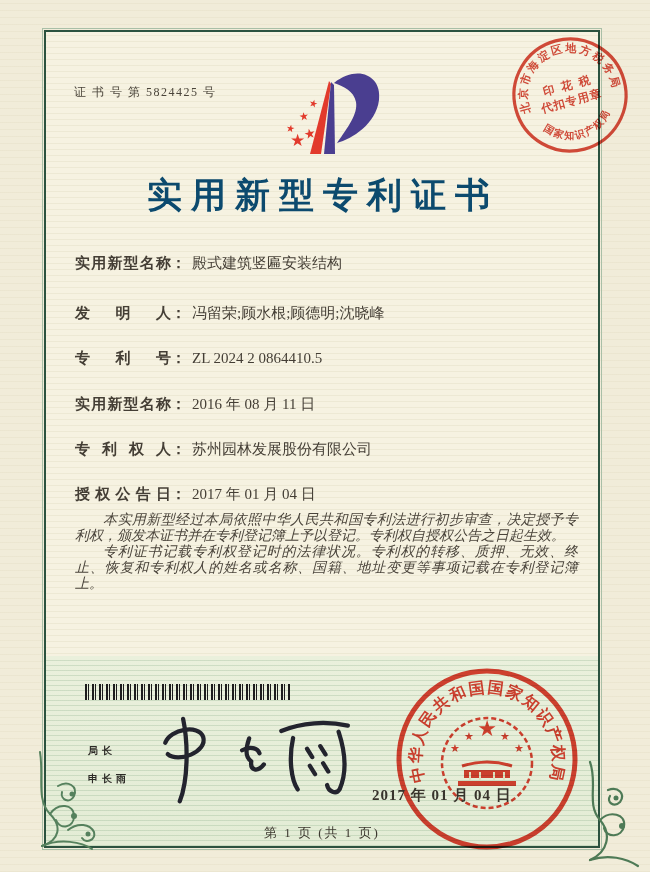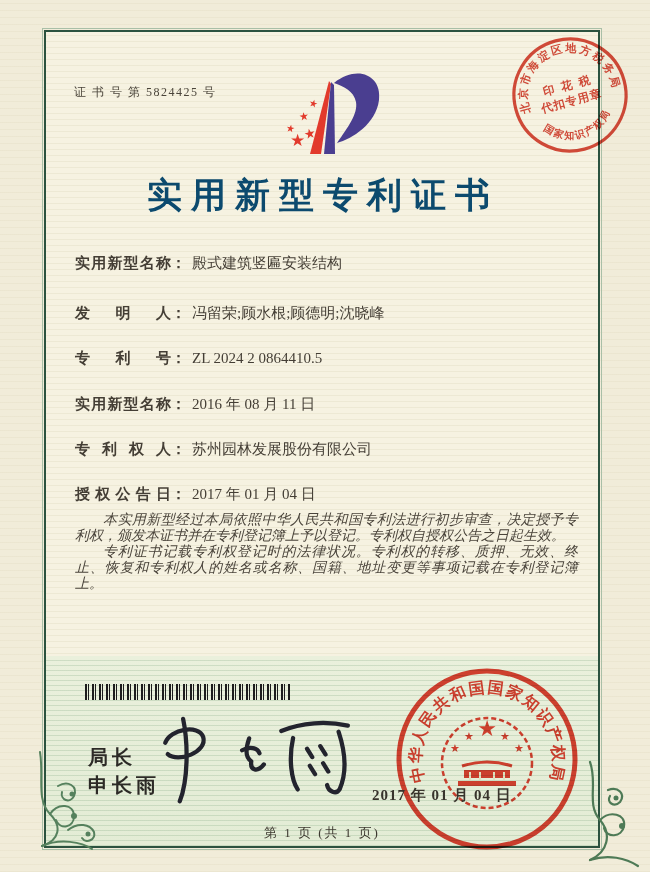--- a/index.html
+++ b/index.html
@@ -45,21 +45,21 @@
       linear-gradient(#eaf0dc,#e3ecd5);
   }
   .barcode{
     left:85px;top:684px;width:205px;height:16px;
     background:repeating-linear-gradient(90deg,
       #1d1d1d 0 2px, transparent 2px 3px,
       #1d1d1d 3px 4px, transparent 4px 7px,
       #1d1d1d 7px 9px, transparent 9px 10px,
       #1d1d1d 10px 11px, transparent 11px 14px);
   }
-  .signer{font-size:20px;letter-spacing:4px;font-weight:600;color:#2c2a26;}
+  .signer{font-size:10px;letter-spacing:4px;font-weight:600;color:#2c2a26;}
   .signer.t{left:88px;top:744px;}
   .signer.n{left:88px;top:772px;}
   .sig{left:148px;top:698px;transform:rotate(-3deg);}
   .seal{left:392px;top:664px;opacity:0.93;mix-blend-mode:multiply;}
   .seal-date{left:372px;top:786px;font-size:15px;font-weight:600;letter-spacing:1px;color:#38342c;z-index:6;}
   .tax-stamp{left:508px;top:33px;transform:rotate(-15deg);opacity:0.9;mix-blend-mode:multiply;z-index:5;}
   .footer{left:46px;top:824px;width:552px;text-align:center;font-size:13px;letter-spacing:2px;color:#3c382f;}
   .flourish{z-index:3;}
   .fl-left{left:28px;top:750px;}
   .fl-right{left:580px;top:760px;transform:scaleX(-1);}

